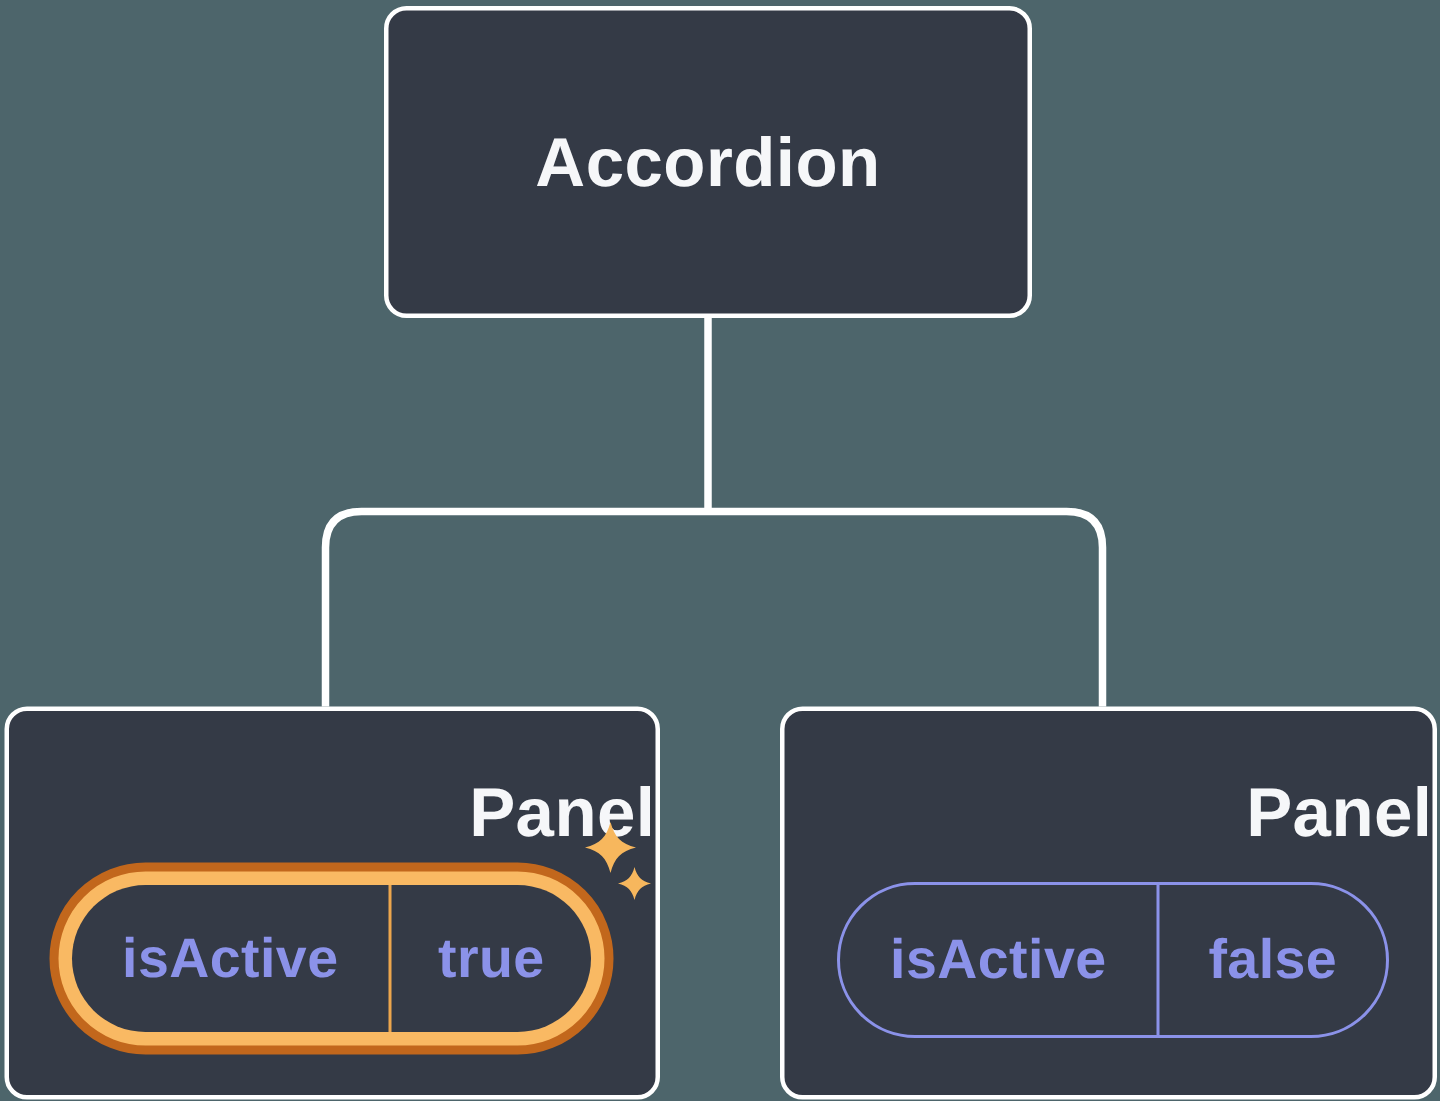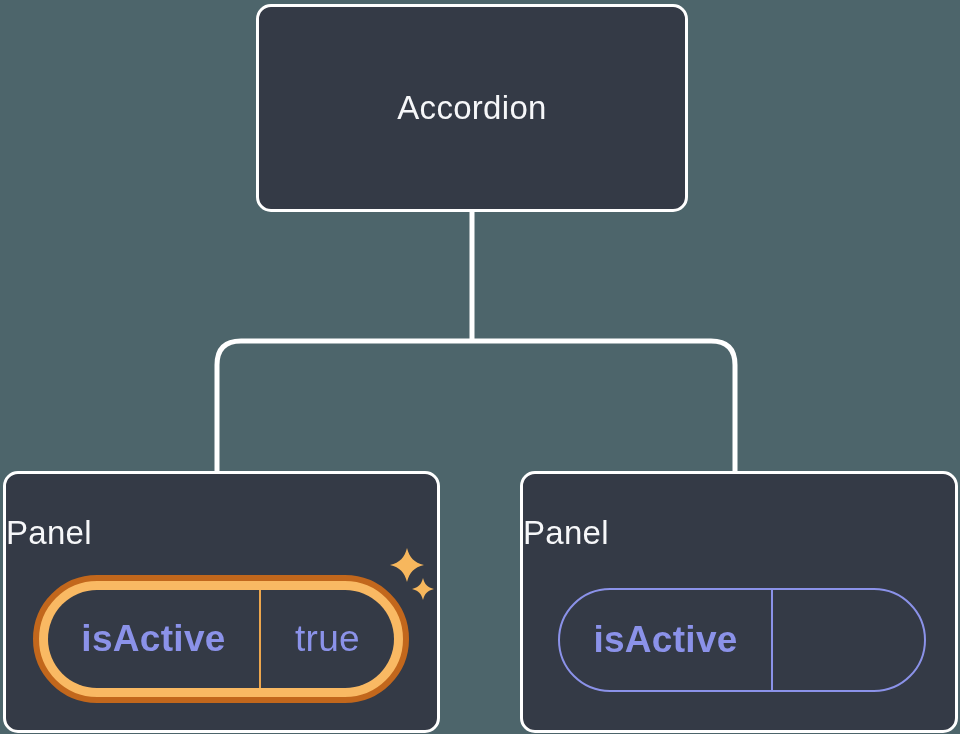--- a/index.html
+++ b/index.html
@@ -20,25 +20,25 @@
     z-index:2;
   }
   .node--root{
     left:256px;top:4px;width:432px;height:208px;
     display:flex;align-items:center;justify-content:center;
   }
   .node--panel-left{left:3px;top:471px;width:437px;height:262px;}
   .node--panel-right{left:520px;top:471px;width:438px;height:262px;}
   .node-title{
     color:var(--title,#f6f7f9);
-    font-size:33px;font-weight:400;letter-spacing:.3px;
+    font-size:46px;font-weight:700;letter-spacing:.3px;
   }
   .panel-title{
     position:absolute;top:40px;left:0;width:100%;
-    text-align:left;
+    text-align:right;
   }
   
   .pill-gold{
     position:absolute;left:27px;top:101px;width:376px;height:128px;
     box-sizing:border-box;
     border:6px solid var(--gold-dark,#c2671c);
     background:var(--gold-light,#f9b963);
     border-radius:999px;
     padding:9px;
   }
@@ -66,21 +66,21 @@
     flex:0 0 58%;
     border-right:2.5px solid var(--purple,#8b92e9);
   }
   .pill-cell{
     display:flex;align-items:center;justify-content:center;
     color:var(--purple,#8b92e9);
     font-size:37px;font-weight:700;
     flex:1 1 auto;
     letter-spacing:.3px;
   }
-  .pill-cell--value-bold{font-weight:400;}
+  .pill-cell--value-bold{font-weight:700;}
   .sparkles{position:absolute;left:0;top:0;z-index:3;pointer-events:none;}
 </style>
 </head>
 <body>
 
 <div class="canvas">
 
   <svg class="connectors" width="960" height="734" viewBox="0 0 960 734">
     <path d="M472 210 L472 341" fill="none" stroke="var(--connector,#ffffff)" stroke-width="5"></path>
     <path d="M217 471 L217 365 Q217 341 241 341 L711 341 Q735 341 735 365 L735 471" fill="none" stroke="var(--connector,#ffffff)" stroke-width="5"></path>
@@ -97,20 +97,21 @@
         <div class="pill-cell pill-cell--name">isActive</div>
         <div class="pill-cell pill-cell--value-bold">true</div>
       </div>
     </div>
   </section>
 
   <section class="node node--panel-right">
     <div class="node-title panel-title">Panel</div>
     <div class="pill-outline">
       <div class="pill-cell pill-cell--name">isActive</div>
+      <div class="pill-cell">false</div>
     </div>
   </section>
 
   <svg class="sparkles" width="960" height="734" viewBox="0 0 960 734">
     <path fill="var(--sparkle,#f7b75d)" d="M407 548 C409.6 558, 414 562.4, 424 565 C414 567.6, 409.6 572, 407 582 C404.4 572, 400 567.6, 390 565 C400 562.4, 404.4 558, 407 548 Z"></path>
     <path fill="var(--sparkle,#f7b75d)" d="M423 578 C424.7 584.5, 427.5 587.3, 434 589 C427.5 590.7, 424.7 593.5, 423 600 C421.3 593.5, 418.5 590.7, 412 589 C418.5 587.3, 421.3 584.5, 423 578 Z"></path>
   </svg>
 
 </div>
 

